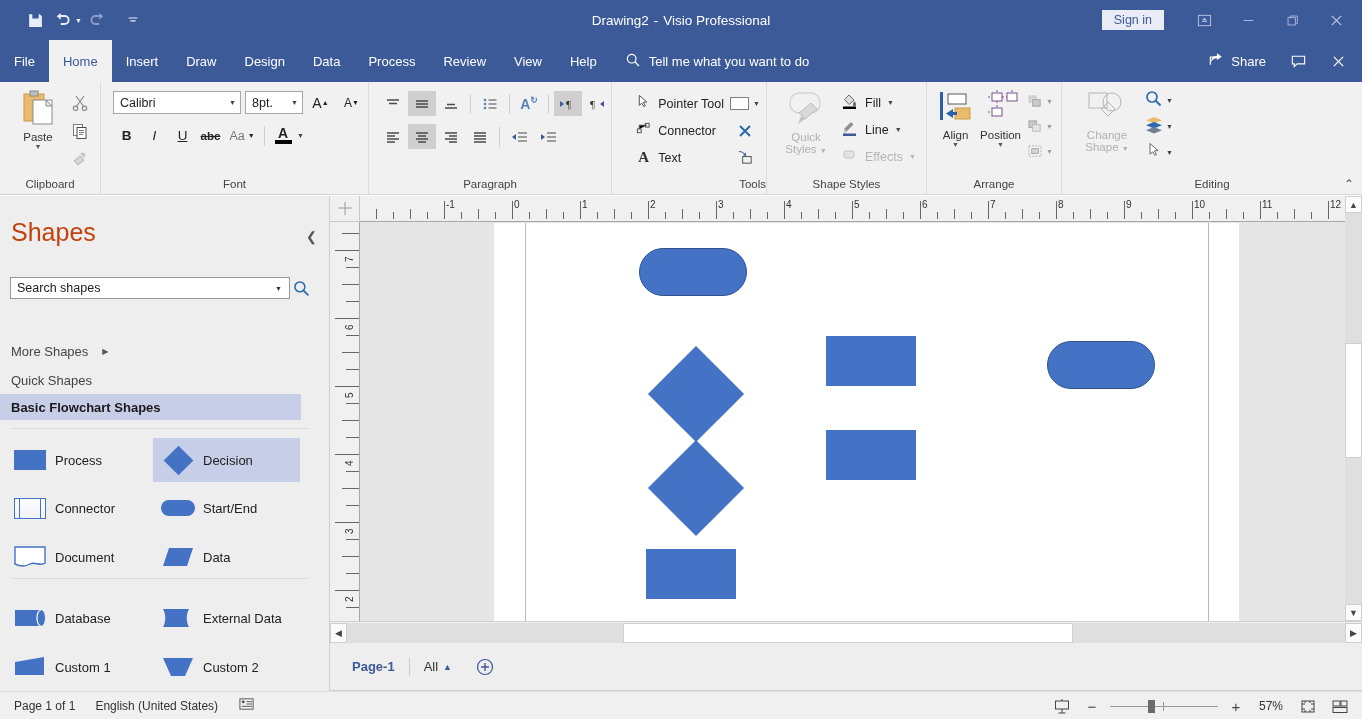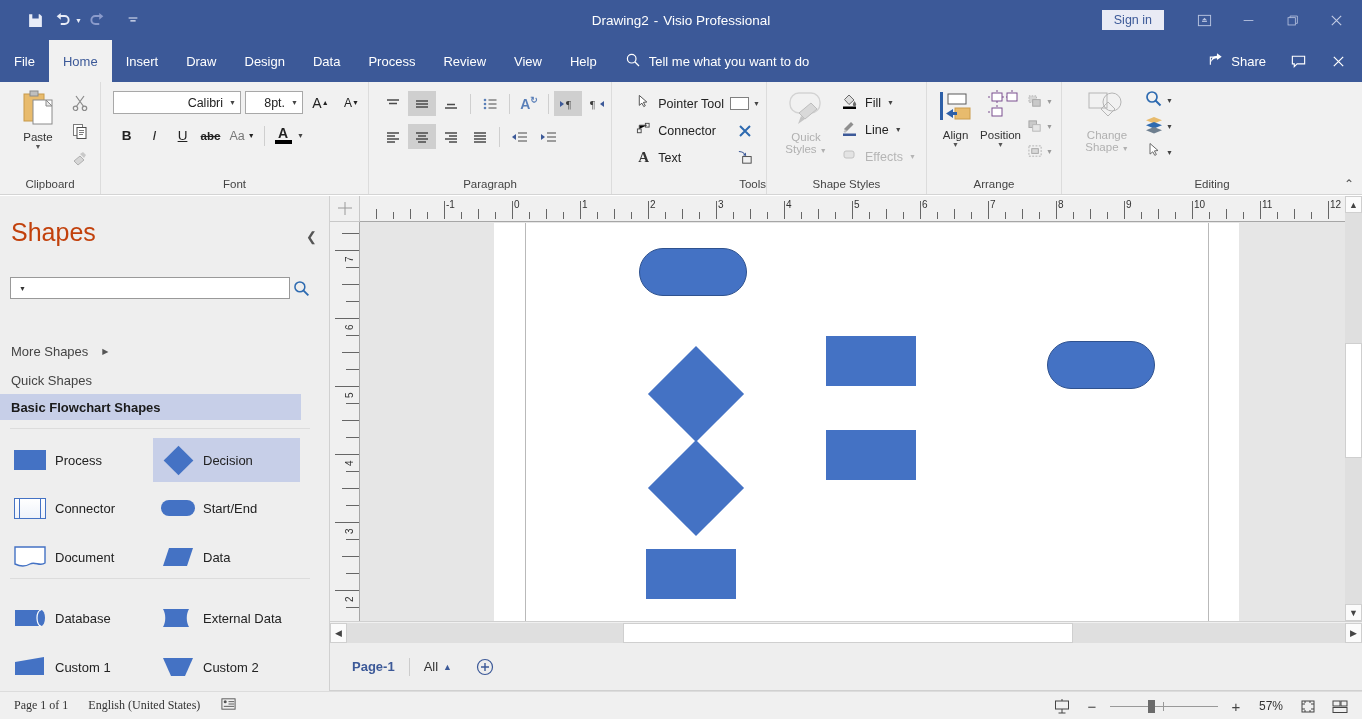--- a/index.html
+++ b/index.html
@@ -105,21 +105,21 @@
   }
 
   
   .fontrow1 { display: flex; align-items: center; gap: 4px; }
   .fontrow2 { display: flex; align-items: center; gap: 1px; margin-top: 8px; }
   .combo {
     height: 23px; background: #fff; border: 1px solid #a8a8a8;
     display: flex; align-items: center; font-size: 12.5px; color: #222;
     padding: 0 4px 0 6px; cursor: text;
   }
-  .combo .cval { flex: 1; text-align: right; }
+  .combo .cval { flex: 1; }
   .combo .cdrop { font-size: 7px; color: #444; padding-left: 6px; cursor: pointer; }
   .fbtn {
     width: 27px; height: 25px; display: flex; align-items: center; justify-content: center;
     font-size: 13.5px; color: #222; cursor: pointer;
   }
   .sep-v { width: 1px; height: 20px; background: #cfcfcf; margin: 0 4px; }
 
   
   .prow { display: flex; align-items: center; gap: 1px; }
   .prow2 { margin-top: 8px; }
@@ -270,21 +270,21 @@
   .ptab-div { width: 1px; height: 18px; background: #cccccc; margin: 0 14px; }
   .pall { font-size: 13px; color: #333; display: flex; align-items: center; gap: 5px; cursor: pointer; }
   .padd { margin-left: 24px; cursor: pointer; display: flex; align-items: center; }
 
   
   .statusbar {
     position: absolute; left: 0; bottom: 0; width: 1362px; height: 28px;
     background: #f0f0f0; border-top: 1px solid #dcdcdc;
     display: flex; align-items: center;
   }
-  .st-item { font-size: 12px; color: #333; padding: 0 10px; cursor: default; font-family: Liberation Serif, serif; }
+  .st-item { font-size: 12px; color: #333; padding: 0 10px; cursor: default; }
   .status-right {
     position: absolute; right: 0; top: 0; height: 28px;
     display: flex; align-items: center; gap: 8px; padding-right: 10px;
   }
   .zbtn { width: 20px; display: flex; align-items: center; justify-content: center; color: #444; cursor: pointer; font-size: 15px; }
   .ztrack { position: relative; width: 108px; height: 16px; cursor: pointer; }
   .ztrack .zline { position: absolute; left: 0; top: 8px; width: 108px; height: 1px; background: #999; }
   .ztrack .zmid { position: absolute; left: 53px; top: 4px; width: 1px; height: 9px; background: #999; }
   .ztrack .zthumb { position: absolute; left: 38px; top: 2px; width: 7px; height: 13px; background: #6b6b6b; cursor: pointer; }
   .zpct { font-size: 12px; color: #333; width: 34px; text-align: center; }
@@ -757,20 +757,21 @@
       <div class="rgroup-label">Editing</div>
       <span class="collapse-ribbon">⌃</span>
     </div>
   </div>
 
   <div class="shapes-panel">
     <div class="shapes-title">Shapes</div>
     <div class="panel-collapse">❮</div>
 
     <div class="searchbox">
+      <input type="text" value="Search shapes" style="">
       <span class="sdrop">▼</span>
     </div>
     <div class="search-go">
       <svg width="19" height="19" viewBox="0 0 20 20">
           <circle cx="8.3" cy="8.3" r="5.2" fill="none" stroke="#2d6ab0" stroke-width="1.6"></circle>
           <path stroke="#2d6ab0" stroke-width="1.9" d="M12.2 12.2l5 5"></path>
         </svg>
     </div>
 
     <div class="stencil-row" style="top:142px;">

